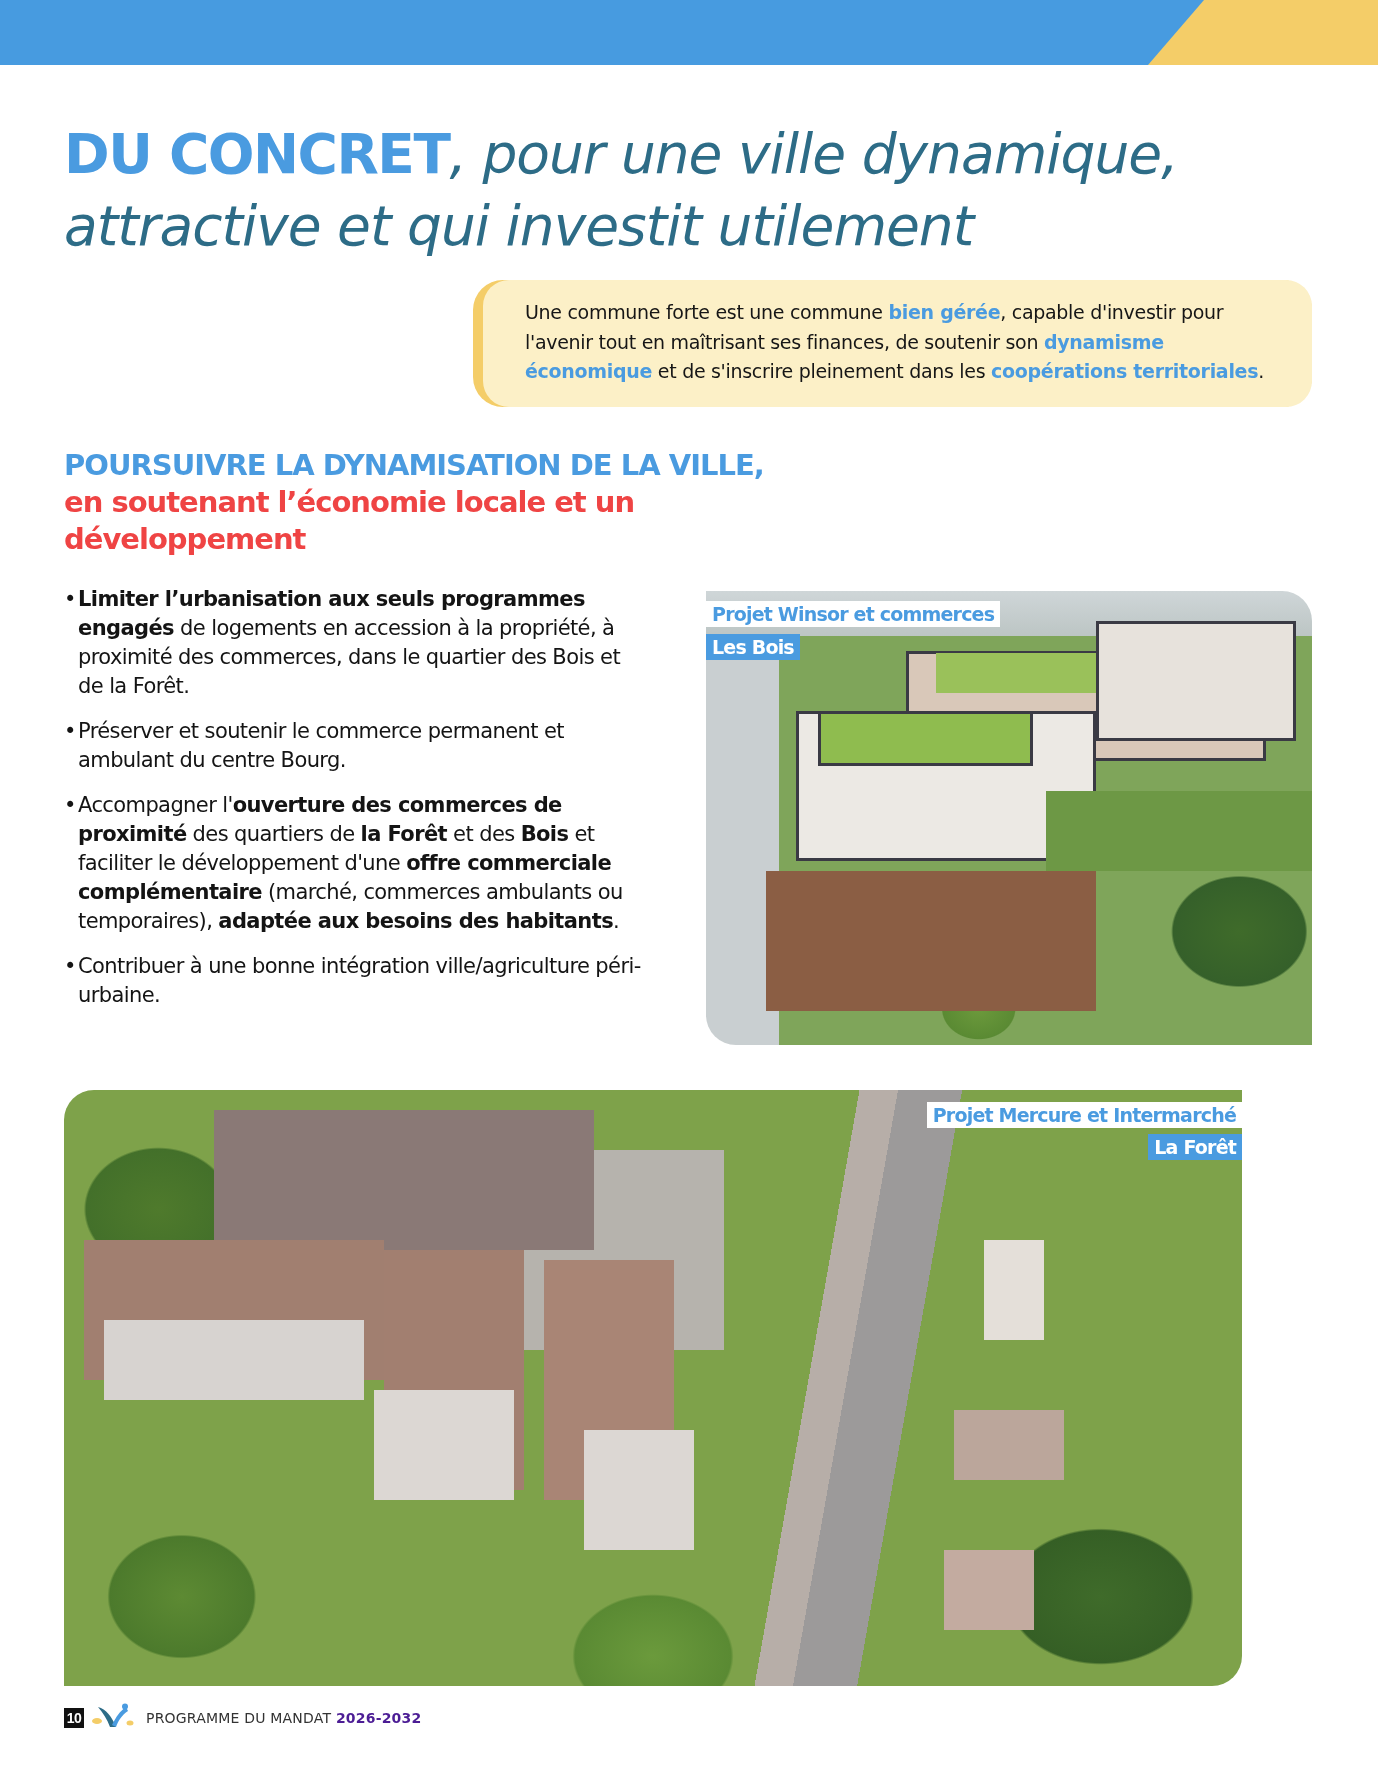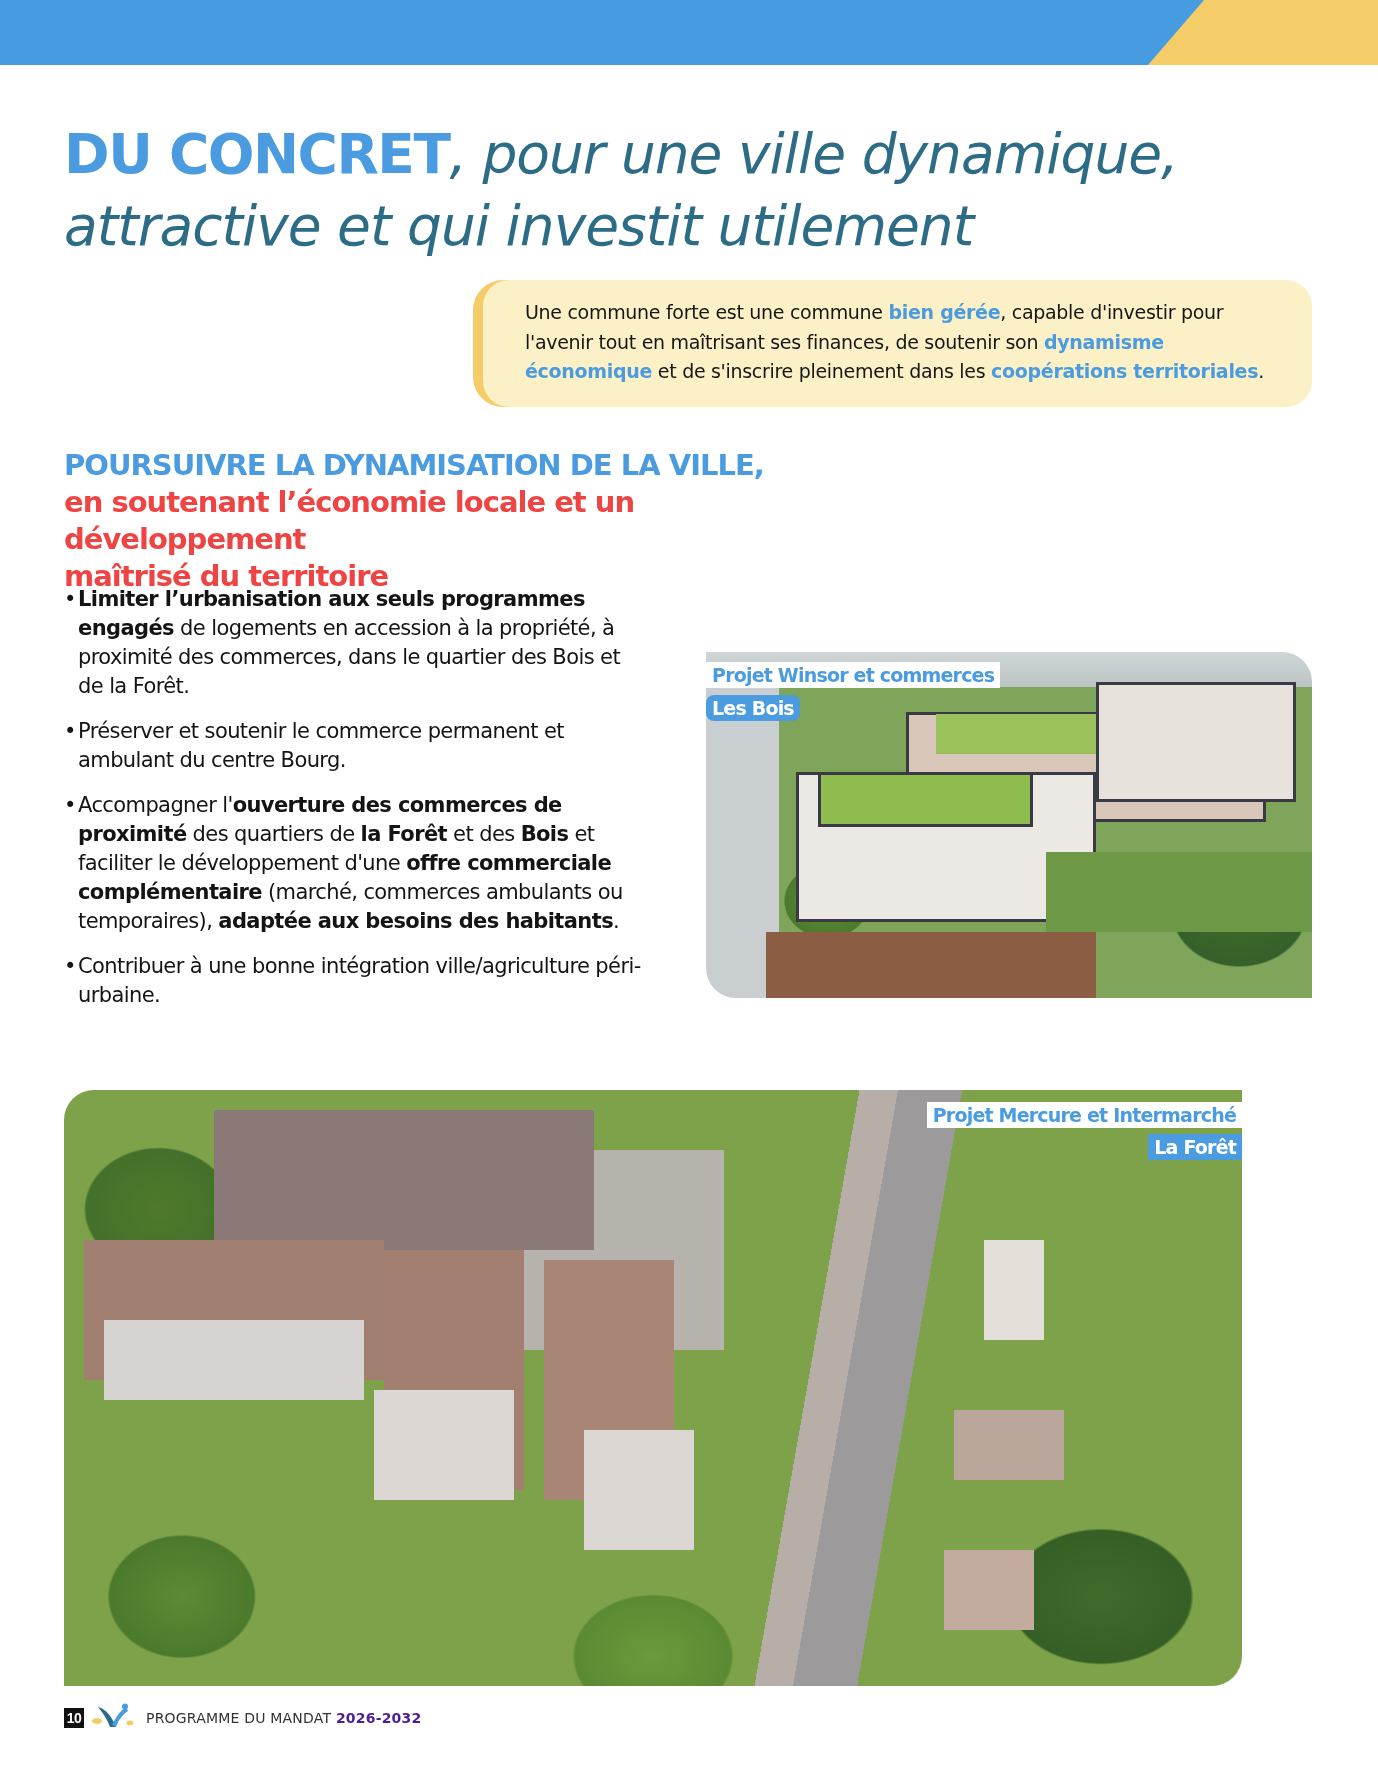--- a/index.html
+++ b/index.html
@@ -32,21 +32,21 @@
 
   
   .bullets { position: absolute; left: 64px; top: 585px; width: 580px; list-style: none;
     font-family: "DejaVu Sans", sans-serif; font-size: 21px; line-height: 29px; color: #141414; letter-spacing: -0.6px; }
   .bullets li { position: relative; padding-left: 14px; margin-bottom: 16px; }
   .bullets li::before { content: "•"; position: absolute; left: 0; top: 0; }
   .bullets b { font-weight: bold; }
 
   
   .photo { position: absolute; overflow: hidden; }
-  .photo-top { left: 706px; top: 652px; width: 606px; height: 346px; border-radius: 0 30px 0 30px;
+  .photo-top { left: 706px; top: 591px; width: 606px; height: 454px; border-radius: 0 30px 0 30px;
     background:
       radial-gradient(ellipse 70px 60px at 20% 72%, #5f8f3a 0%, #4c7a2c 60%, transparent 62%),
       radial-gradient(ellipse 110px 90px at 88% 75%, #3f6b2a 0%, #35602a 60%, transparent 62%),
       radial-gradient(ellipse 60px 50px at 45% 92%, #6c9a3c 0%, #5a8a33 60%, transparent 62%),
       linear-gradient(180deg, #cfd6d8 0%, #bcc5c4 10%, transparent 10%),
       linear-gradient(90deg, #c9cfd1 0 12%, transparent 12%);
     background-color: #7fa55a; }
   .photo-top .bldg1 { position: absolute; left: 90px; top: 120px; width: 300px; height: 150px; background: #ece9e4; border: 3px solid #3a3a44; }
   .photo-top .roof1 { position: absolute; left: 112px; top: 120px; width: 215px; height: 55px; background: #8fbc4f; border: 3px solid #3a3a44; }
   .photo-top .bldg2 { position: absolute; left: 200px; top: 60px; width: 360px; height: 110px; background: #d9c8b9; border: 3px solid #3a3a44; }
@@ -99,40 +99,39 @@
 </h1>
 
 <div class="intro-card">
   <div class="shadow"></div>
   <div class="body" id="intro-body"><span>Une commune forte est une commune </span><span class="accent">bien gérée</span><span>, capable d'investir pour l'avenir tout en maîtrisant ses finances, de soutenir son </span><span class="accent">dynamisme économique</span><span> et de s'inscrire pleinement dans les </span><span class="accent">coopérations territoriales</span><span>.</span></div>
 </div>
 
 <div class="section-h">
   <div class="l1">POURSUIVRE LA DYNAMISATION DE LA VILLE,</div>
   <div class="l2">en soutenant l’économie locale et un développement</div>
-  <div class="l2">maîtrisé du territoire</div>
 </div>
 
 <ul class="bullets" id="bullets">
     <li><b>Limiter l’urbanisation aux seuls programmes engagés</b><span> de logements en accession à la propriété, à proximité des commerces, dans le quartier des Bois et de la Forêt.</span></li>
     <li><span>Préserver et soutenir le commerce permanent et ambulant du centre Bourg.</span></li>
     <li><span>Accompagner l'</span><b>ouverture des commerces de proximité</b><span> des quartiers de </span><b>la Forêt</b><span> et des </span><b>Bois</b><span> et faciliter le développement d'une </span><b>offre commerciale complémentaire</b><span> (marché, commerces ambulants ou temporaires), </span><b>adaptée aux besoins des habitants</b><span>.</span></li>
     <li><span>Contribuer à une bonne intégration ville/agriculture péri-urbaine.</span></li>
   </ul>
 
 <div class="photo photo-top">
   <div class="bldg2"></div>
   <div class="roof2"></div>
   <div class="bldg3"></div>
   <div class="bldg1"></div>
   <div class="roof1"></div>
   <div class="green"></div>
   <div class="shop"></div>
   <span class="tag tag-white" style="left:0; top:10px;">Projet Winsor et commerces</span>
-  <span class="tag tag-blue" style="left:0; top:43px;border-radius:8px;">Les Bois</span>
+  <span class="tag tag-blue" style="left:0; top:43px;">Les Bois</span>
 </div>
 
 <div class="photo photo-bottom">
   <div class="park"></div>
   <div class="b1"></div>
   <div class="b2"></div>
   <div class="w1"></div>
   <div class="b3"></div>
   <div class="w2"></div>
   <div class="b4"></div>

